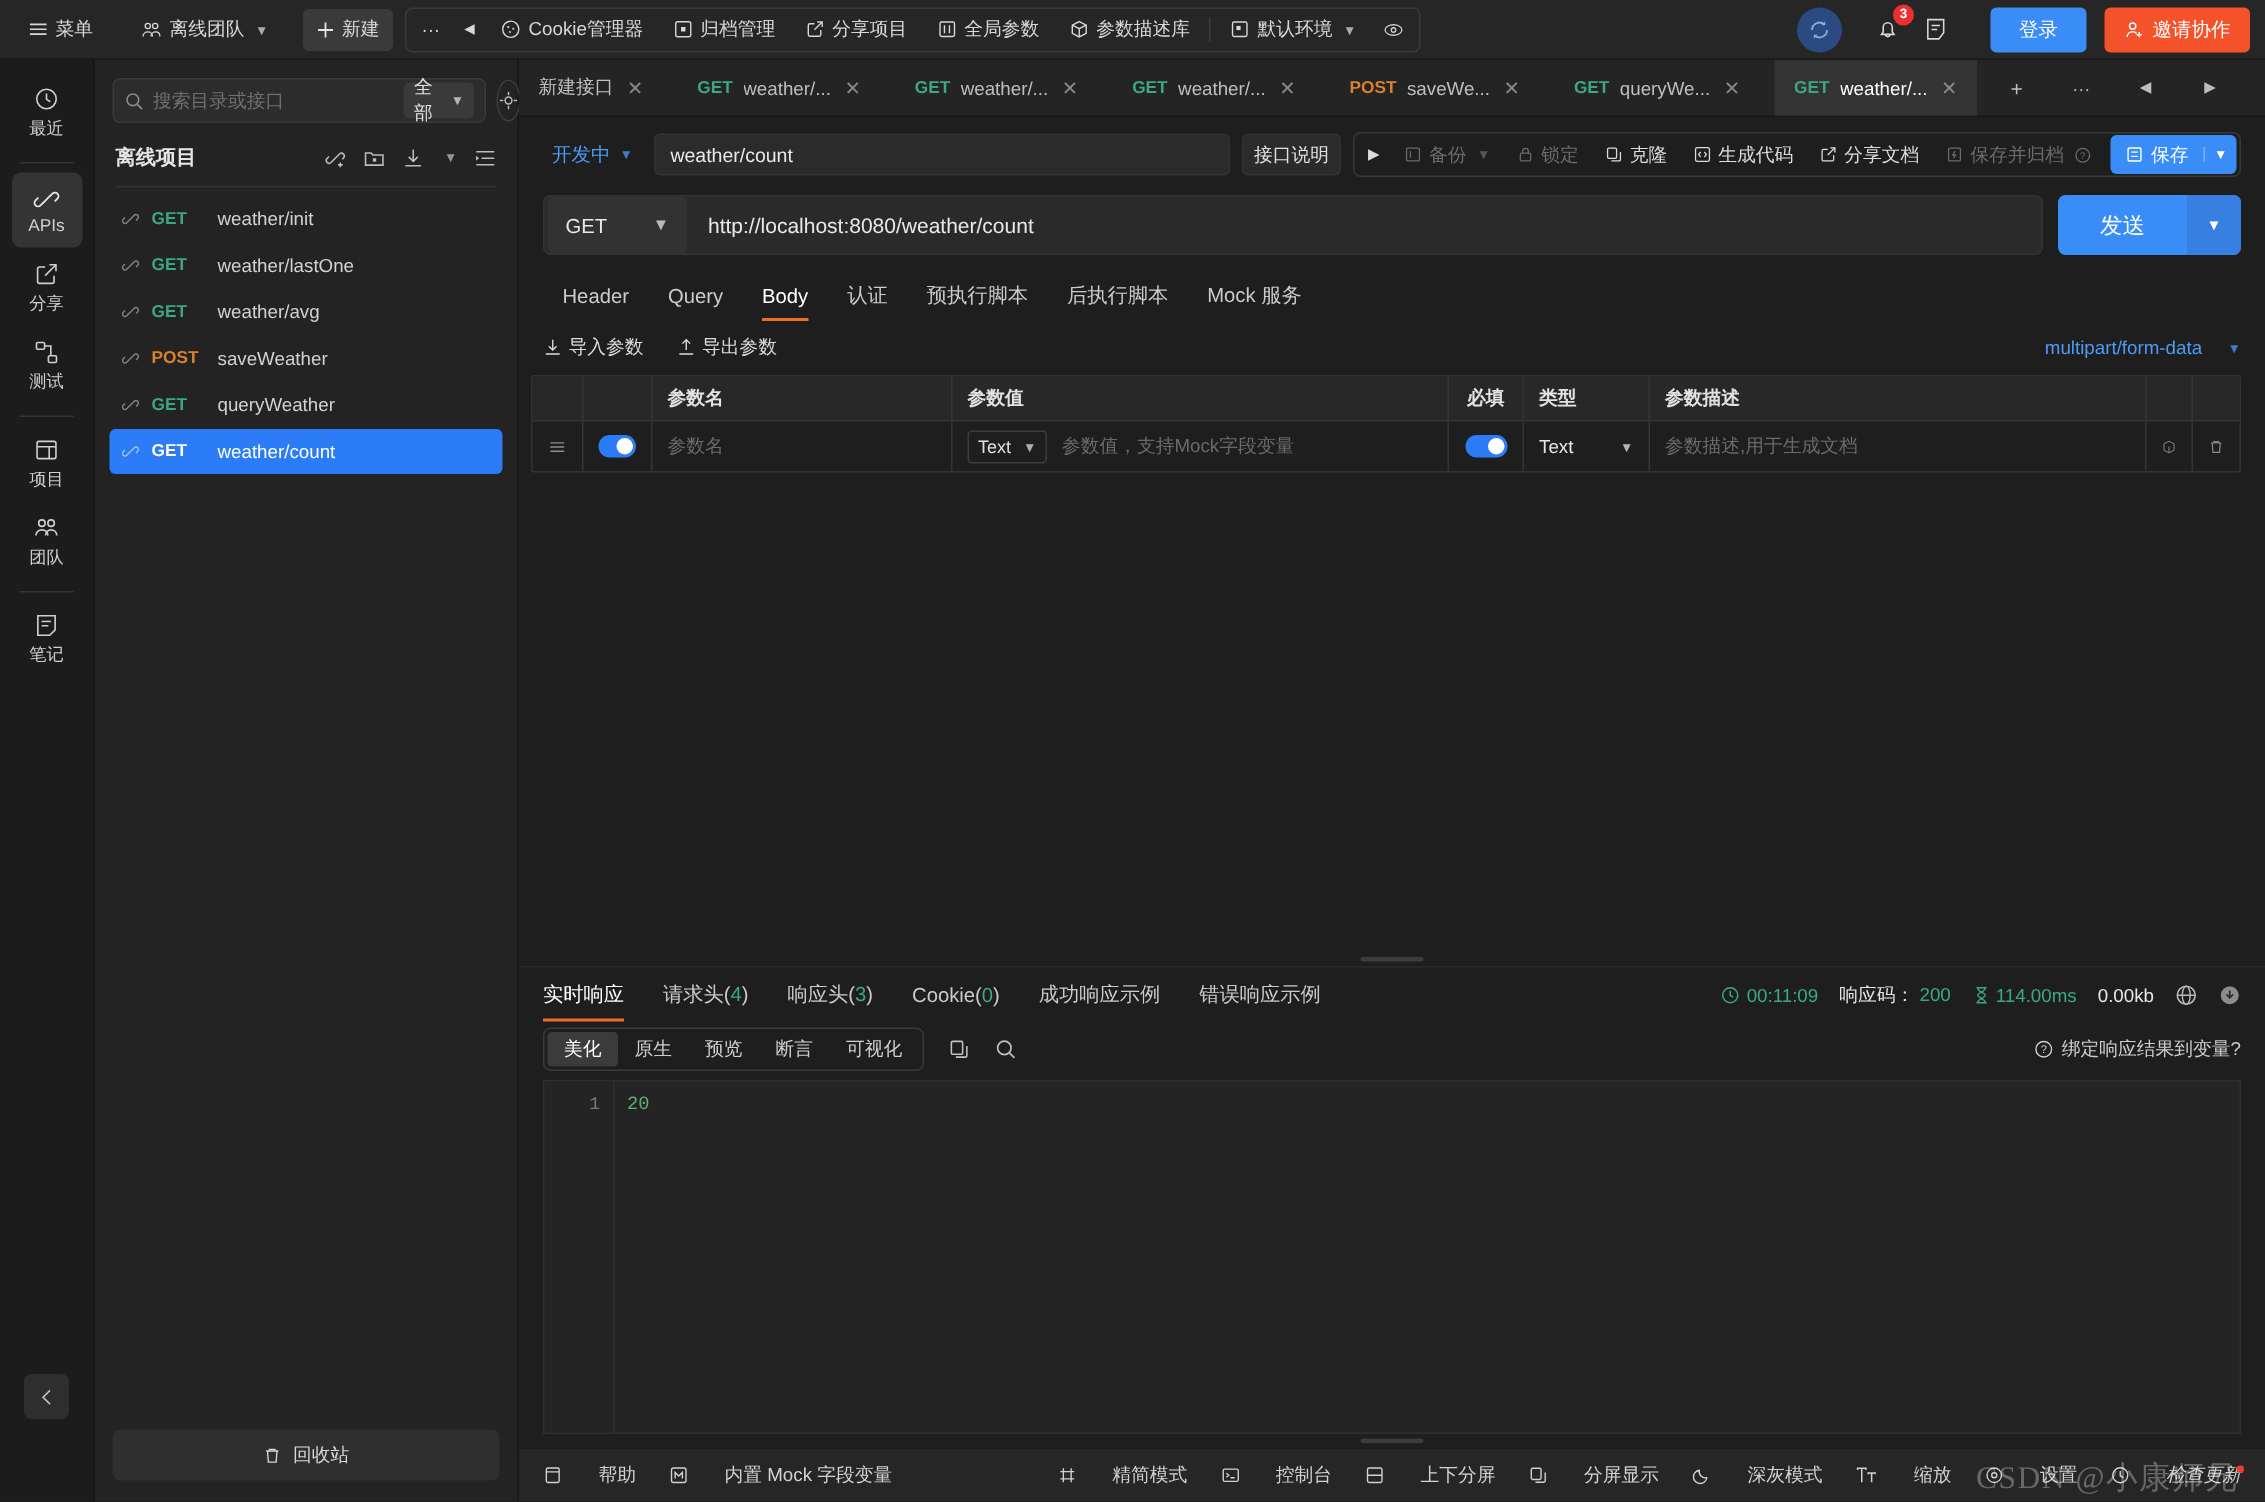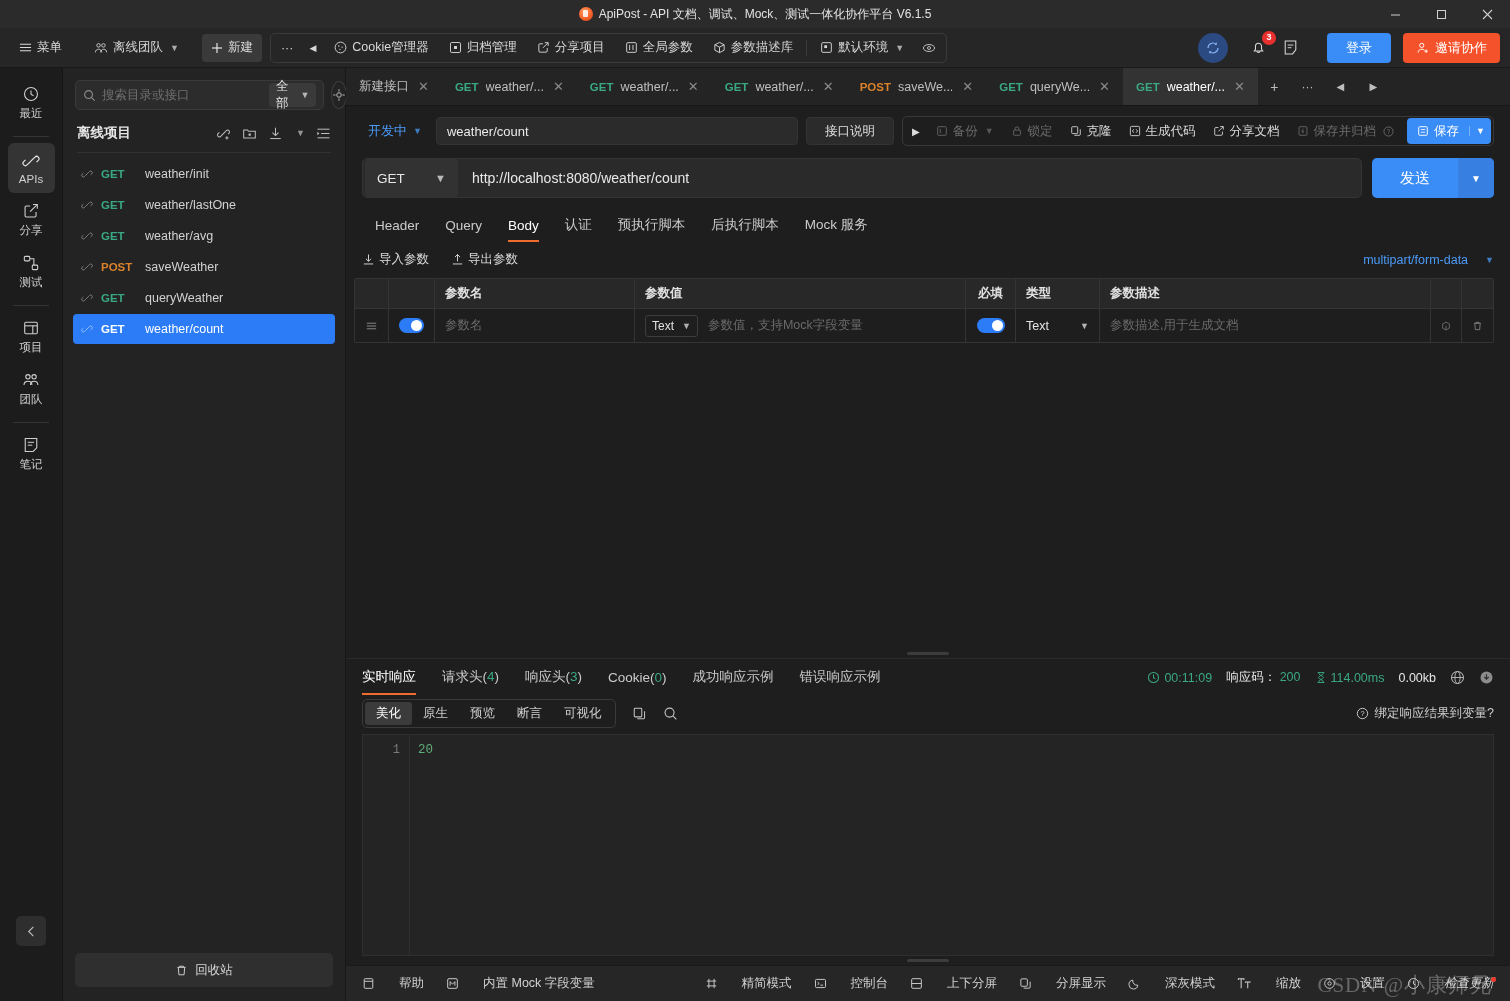--- a/index.html
+++ b/index.html
@@ -134,20 +134,21 @@
     font-size: 12.5px; color: #d5d5d5;
   }
 
   
   .main { flex: 1; display: flex; flex-direction: column; background: #1e1e1e; min-width: 0; }
 
   
   .tabstrip {
     height: 38px; background: #242424; display: flex; align-items: stretch; flex: 0 0 38px;
     border-bottom: 1px solid #161616;
+    gap: 10px;
   }
   .tab {
     display: flex; align-items: center; gap: 7px; padding: 0 13px; font-size: 12.5px;
     color: #bfbfbf; max-width: 145px; white-space: nowrap; position: relative;
   }
   .tab.active { background: #333333; color: #fff; }
   .tab .mm { font-size: 11.5px; font-weight: 600; }
   .tab .tx { overflow: hidden; text-overflow: ellipsis; }
   .tab .cl { color: #8a8a8a; font-size: 13px; margin-left: 2px; }
   .tabstrip .tsbtn {
@@ -161,21 +162,21 @@
   .status-sel {
     display: flex; align-items: center; gap: 4px; color: #4b9bf8; font-size: 13px;
     padding: 0 6px; height: 28px;
   }
   .name-input {
     flex: 1; height: 28px; background: #2b2b2b; border: 1px solid #333; border-radius: 4px;
     display: flex; align-items: center; padding: 0 10px; font-size: 13px; color: #eaeaea;
     min-width: 0;
   }
   .btn-desc {
-    height: 28px; padding: 0 18px; background: #2b2b2b; border: 1px solid #333; border-radius: 4px;
+    height: 28px; padding: 0 7px; background: #2b2b2b; border: 1px solid #333; border-radius: 4px;
     display: flex; align-items: center; font-size: 12.5px; color: #e0e0e0;
   }
   .act-group {
     display: flex; align-items: center; gap: 1px; height: 30px; border: 1px solid #383838;
     border-radius: 5px; padding: 0 2px;
   }
   .act {
     display: flex; align-items: center; gap: 5px; height: 25px; padding: 0 8px;
     font-size: 12.5px; color: #dcdcdc; border-radius: 3px; white-space: nowrap;
   }
@@ -307,44 +308,20 @@
     position: absolute; right: 18px; bottom: 2px; font-size: 21px; color: rgba(255,255,255,.30);
     letter-spacing: 1px; pointer-events: none; user-select: none; white-space: nowrap;
     font-family: "Liberation Serif", serif;
   }
 </style>
 </head>
 <body>
 
 <div class="app">
 
-  <div class="titlebar">
-    <div class="ttl">
-      <span class="logo-dot"></span>
-      <span>ApiPost - API 文档、调试、Mock、测试一体化协作平台 V6.1.5</span>
-    </div>
-    <div class="win-ctrls">
-      <div class="win-btn">
-        <svg width="11" height="11" viewBox="0 0 11 11">
-            <line x1="1" y1="6" x2="10" y2="6" stroke="#cfcfcf" stroke-width="1"></line>
-          </svg>
-      </div>
-      <div class="win-btn">
-        <svg width="11" height="11" viewBox="0 0 11 11">
-            <rect x="1.5" y="1.5" width="8" height="8" fill="none" stroke="#cfcfcf" stroke-width="1"></rect>
-          </svg>
-      </div>
-      <div class="win-btn close">
-        <svg width="11" height="11" viewBox="0 0 11 11">
-            <line x1="1" y1="1" x2="10" y2="10" stroke="currentColor" stroke-width="1.1"></line>
-            <line x1="10" y1="1" x2="1" y2="10" stroke="currentColor" stroke-width="1.1"></line>
-          </svg>
-      </div>
-    </div>
-  </div>
 
   <div class="toolbar">
     <div class="tb-item">
       <span class="ic">
         <svg width="13" height="13" viewBox="0 0 14 14">
             <g stroke="#d8d8d8" stroke-width="1.1">
               <line x1="1" y1="3.5" x2="13" y2="3.5"></line>
               <line x1="1" y1="7" x2="13" y2="7"></line>
               <line x1="1" y1="10.5" x2="13" y2="10.5"></line>
             </g>

